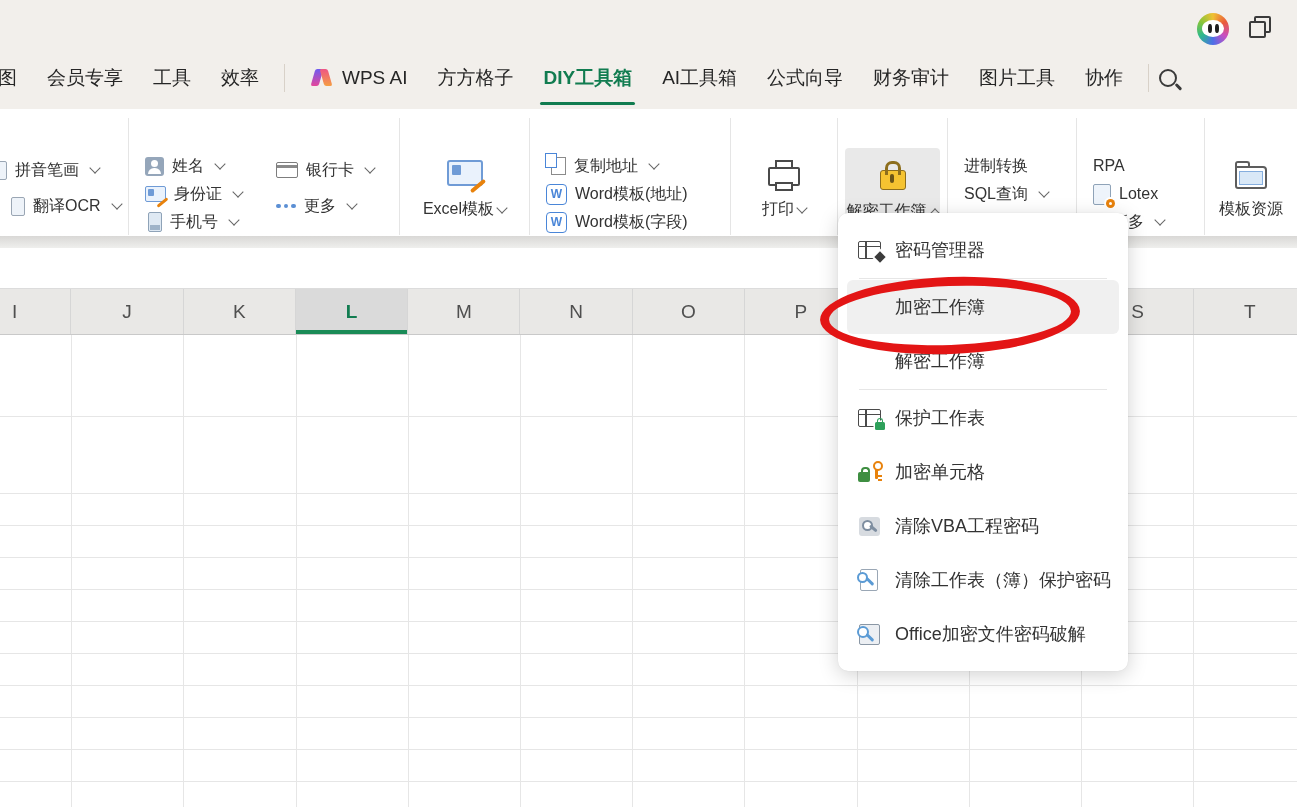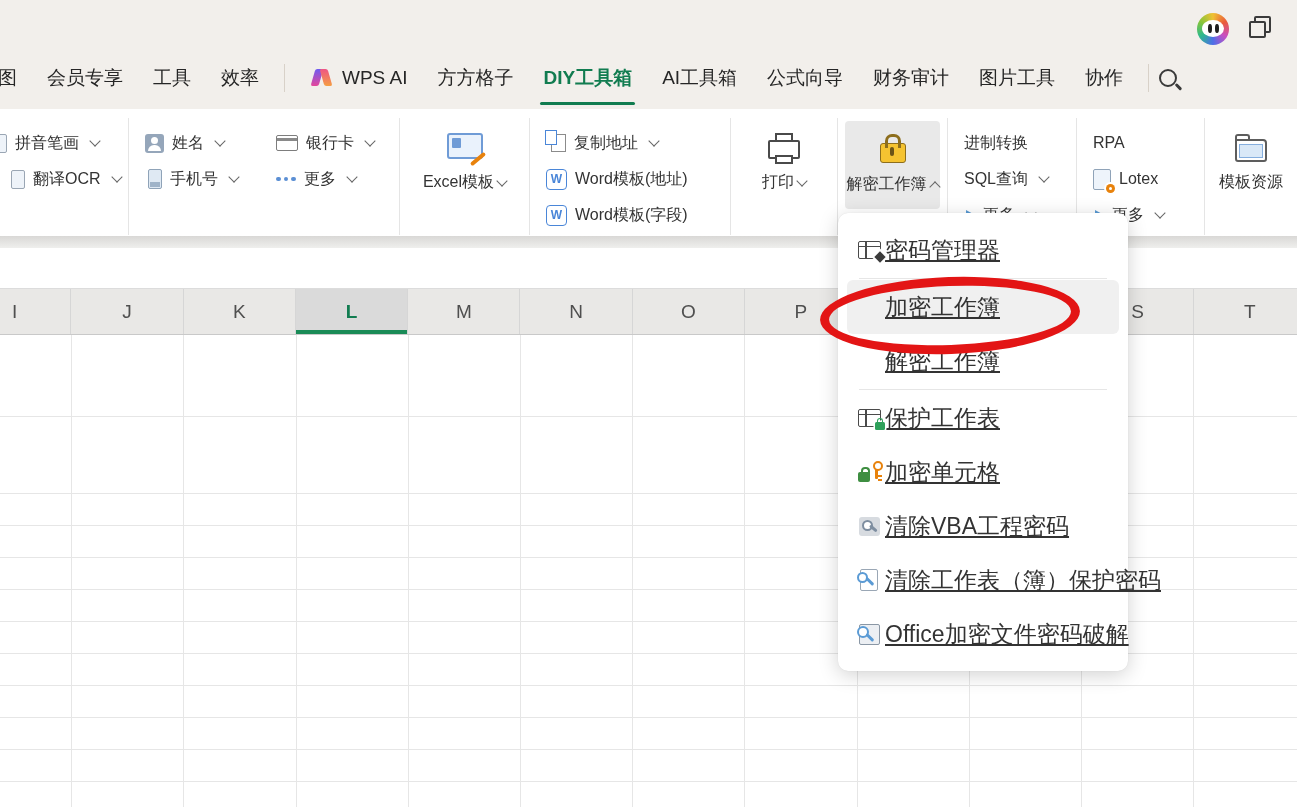--- a/index.html
+++ b/index.html
@@ -26,21 +26,21 @@
   .mb-sep{width:1px;background:#d8d1c8;margin:17px 10px;}
   .wpsai-logo{width:25px;height:20px;position:relative;margin-right:7px;}
   .wpsai-logo::before{content:'';position:absolute;left:3px;top:1px;width:8px;height:17px;background:linear-gradient(180deg,#6f5bf0,#e4469b);transform:skewX(-16deg);border-radius:2px;}
   .wpsai-logo::after{content:'';position:absolute;left:12px;top:1px;width:8px;height:17px;background:linear-gradient(180deg,#ef5585,#f59e42);transform:skewX(16deg);border-radius:2px;}
   .ic-search{width:14px;height:14px;border:2px solid #3a3a3a;border-radius:50%;position:relative;align-self:center;cursor:pointer;}
   .ic-search::after{content:'';position:absolute;width:2.5px;height:8px;background:#3a3a3a;transform:rotate(-45deg);right:-4px;bottom:-6px;border-radius:2px;}
 
   
   .ribbon{position:absolute;top:109px;left:0;right:0;height:127px;background:#fff;display:flex;}
   .rsep{width:1px;background:#e5e5e5;margin:9px 0 1px;flex:none;}
-  .rgroup{flex:none;}
+  .rgroup{flex:none;margin-top:27px;}
   .small-items{display:flex;flex-direction:column;padding-top:16px;}
   .sitem{height:36px;display:flex;align-items:center;gap:8px;font-size:16px;color:#333;padding-left:16px;cursor:pointer;white-space:nowrap;}
   .chev{width:7px;height:7px;border-right:1.7px solid #666;border-bottom:1.7px solid #666;transform:rotate(45deg);display:inline-block;margin-left:4px;margin-top:-4px;flex:none;}
   .chev.up{transform:rotate(-135deg);margin-top:5px;}
   .bigbtn{display:flex;flex-direction:column;align-items:center;padding-top:14px;font-size:16px;color:#333;cursor:pointer;height:100%;box-sizing:border-box;}
   .bigbtn .icbox{height:46px;display:flex;align-items:center;justify-content:center;}
   .bigbtn .blabel{display:flex;align-items:center;margin-top:3px;white-space:nowrap;}
   .g6wrap{padding:12px 7px 0;}
   .bigbtn.active{background:#e9e9e9;border-radius:4px;width:95px;height:88px;padding-top:4px;}
 
@@ -88,21 +88,21 @@
   .hcell.sel{background:#dadada;color:#117c50;font-weight:700;box-shadow:inset 0 -4px 0 #1a8b57;}
 
   
   .grid{position:absolute;top:335px;left:0;right:0;bottom:0;background:#fff;}
   .vline{position:absolute;top:0;bottom:0;width:1px;background:#e6e6e6;}
   .hline{position:absolute;left:0;right:0;height:1px;background:#e6e6e6;}
 
   
   .menu{position:absolute;left:838px;top:213px;width:290px;height:458px;background:#fff;border-radius:10px;
     box-shadow:0 4px 20px rgba(0,0,0,.18),0 0 1px rgba(0,0,0,.12);z-index:40;padding:10px 9px;box-sizing:border-box;}
-  .mrow{height:54px;display:flex;align-items:center;gap:3px;padding:0 9px;border-radius:6px;font-size:23px;color:#333;cursor:pointer;white-space:nowrap;text-decoration:underline;}
+  .mrow{height:54px;display:flex;align-items:center;gap:13px;padding:0 9px;border-radius:6px;font-size:18px;color:#333;cursor:pointer;white-space:nowrap;}
   .mrow.hl{background:#f0f0f0;}
   .msep{height:1px;background:#e6e6e6;margin:1px 12px;}
   .mic{width:26px;display:flex;justify-content:center;flex:none;position:relative;}
 
   
   .mi-table{width:21px;height:16px;border:1.8px solid #4a4a4a;border-radius:2px;position:relative;background:#fff;}
   .mi-table::before{content:'';position:absolute;left:0;right:0;top:3.5px;height:1.8px;background:#4a4a4a;}
   .mi-table::after{content:'';position:absolute;top:0;bottom:0;left:6.5px;width:1.8px;background:#4a4a4a;}
   .bdg-diamond{position:absolute;right:-4px;bottom:-3px;width:8px;height:8px;background:#3b3b3b;transform:rotate(45deg);box-shadow:0 0 0 2px #fff;}
   .bdg-lockg{position:absolute;right:-5px;bottom:-4px;width:10px;height:8px;background:#2ea05a;border-radius:1.5px;box-shadow:0 0 0 1.5px #fff;}
@@ -172,20 +172,25 @@
       </div>
     </div>
 
     <div class="rsep"></div>
 
     <div class="rgroup" style="width:270px;display:flex">
       <div class="small-items" style="width:143px">
         <div class="sitem">
           <span class="ic-person"></span>
           <span>姓名</span>
+          <span class="chev"></span>
+        </div>
+        <div class="sitem">
+          <span class="ic-idcard"></span>
+          <span>身份证</span>
           <span class="chev"></span>
         </div>
         <div class="sitem">
           <span class="ic-phone"></span>
           <span>手机号</span>
           <span class="chev"></span>
         </div>
       </div>
       <div class="small-items" style="width:127px">
         <div class="sitem" style="padding-left:4px">

